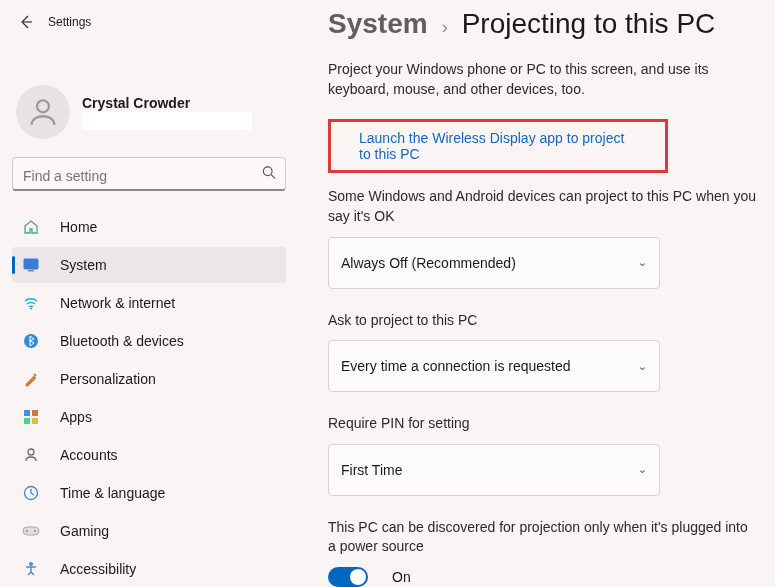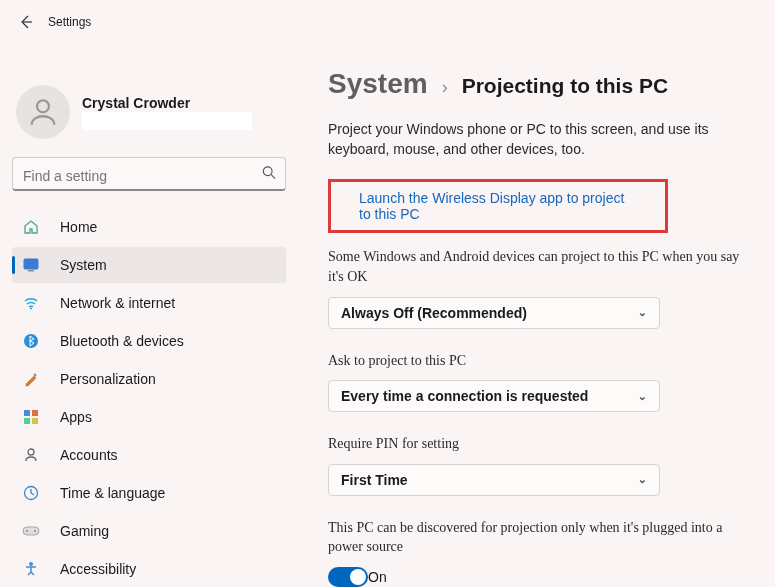--- a/index.html
+++ b/index.html
@@ -24,33 +24,33 @@
   .nav { display: flex; flex-direction: column; gap: 2px; }
   .nav-item { display: flex; align-items: center; gap: 20px; height: 36px; padding: 0 10px; border-radius: 4px; cursor: pointer; font-size: 14px; position: relative; }
   .nav-item.selected { background: #ece6e6; }
   .nav-item.selected::before { content: ""; position: absolute; left: 0; top: 9px; bottom: 9px; width: 3px; background: #0067c0; border-radius: 2px; }
   .nav-icon { width: 18px; height: 18px; display: inline-flex; align-items: center; justify-content: center; }
   
   .main { flex: 1; padding: 10px 18px 0 30px; overflow-y: auto; }
   .breadcrumb { display: flex; align-items: baseline; gap: 14px; margin-bottom: 20px; }
   .bc-parent { font-size: 28px; font-weight: 600; color: #5f5f5f; cursor: pointer; }
   .bc-sep { font-size: 18px; color: #8a8a8a; }
-  .bc-current { font-size: 21px; font-weight: 700; }
+  .bc-current { font-size: 28px; font-weight: 400; }
   
   .desc { font-size: 14px; color: #2a2a2a; line-height: 1.4; margin-bottom: 20px; }
   
   .link-highlight { border: 3px solid #dd3b3b; padding: 8px 28px; margin-bottom: 14px; display: inline-block; width: 340px; }
   .link-highlight a { color: #1568bd; text-decoration: none; font-size: 14px; cursor: pointer; }
   
-  .setting-label { font-size: 14px; color: #2a2a2a; margin-bottom: 10px; line-height: 1.4; font-family: Liberation Serif, serif; }
-  
-  .dropdown { width: 332px; height: 32px; border: 1px solid #d8d3d3; border-radius: 4px; background: #fdfafa; display: flex; align-items: center; justify-content: space-between; padding: 12px 12px; cursor: pointer; margin-bottom: 22px; font-size: 14px; font-weight: bold; }
+  .setting-label { font-size: 14px; color: #2a2a2a; margin-bottom: 10px; line-height: 1.4; }
+  
+  .dropdown { width: 332px; height: 52px; border: 1px solid #d8d3d3; border-radius: 4px; background: #fdfafa; display: flex; align-items: center; justify-content: space-between; padding: 12px 12px; cursor: pointer; margin-bottom: 22px; font-size: 14px; }
   .chev { color: #555; font-size: 11px; }
   
-  .toggle-row { display: flex; align-items: center; gap: 0; }
+  .toggle-row { display: flex; align-items: center; gap: 24px; }
   .toggle { width: 40px; height: 20px; border-radius: 10px; background: #0067c0; position: relative; cursor: pointer; }
   .toggle::after { content: ""; position: absolute; right: 2px; top: 2px; width: 16px; height: 16px; border-radius: 50%; background: #fff; }
 </style>
 </head>
 <body>
 
 <div class="titlebar">
   <div class="back-btn">
     <svg width="16" height="16" viewBox="0 0 16 16">
         <path d="M10 2 L4 8 L10 14" stroke="#333" stroke-width="1.2" fill="none"></path>

